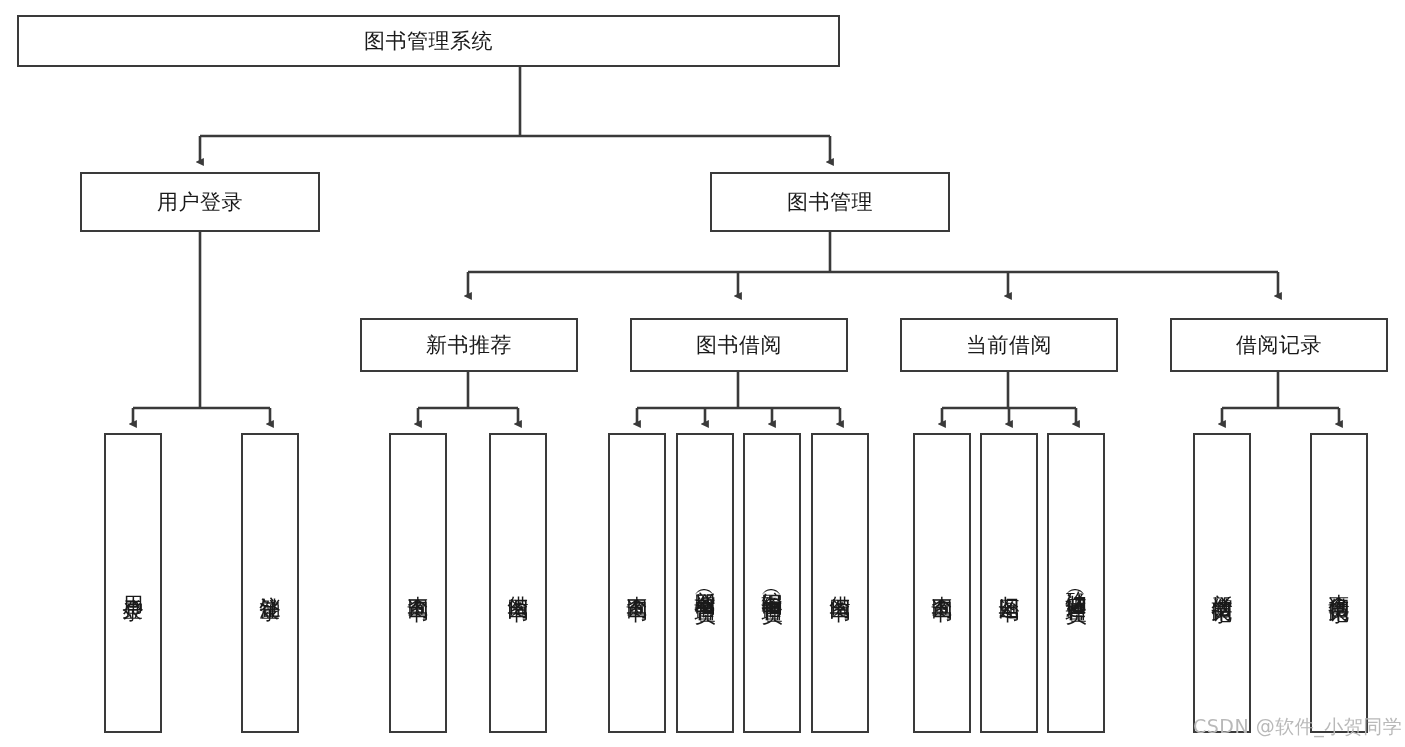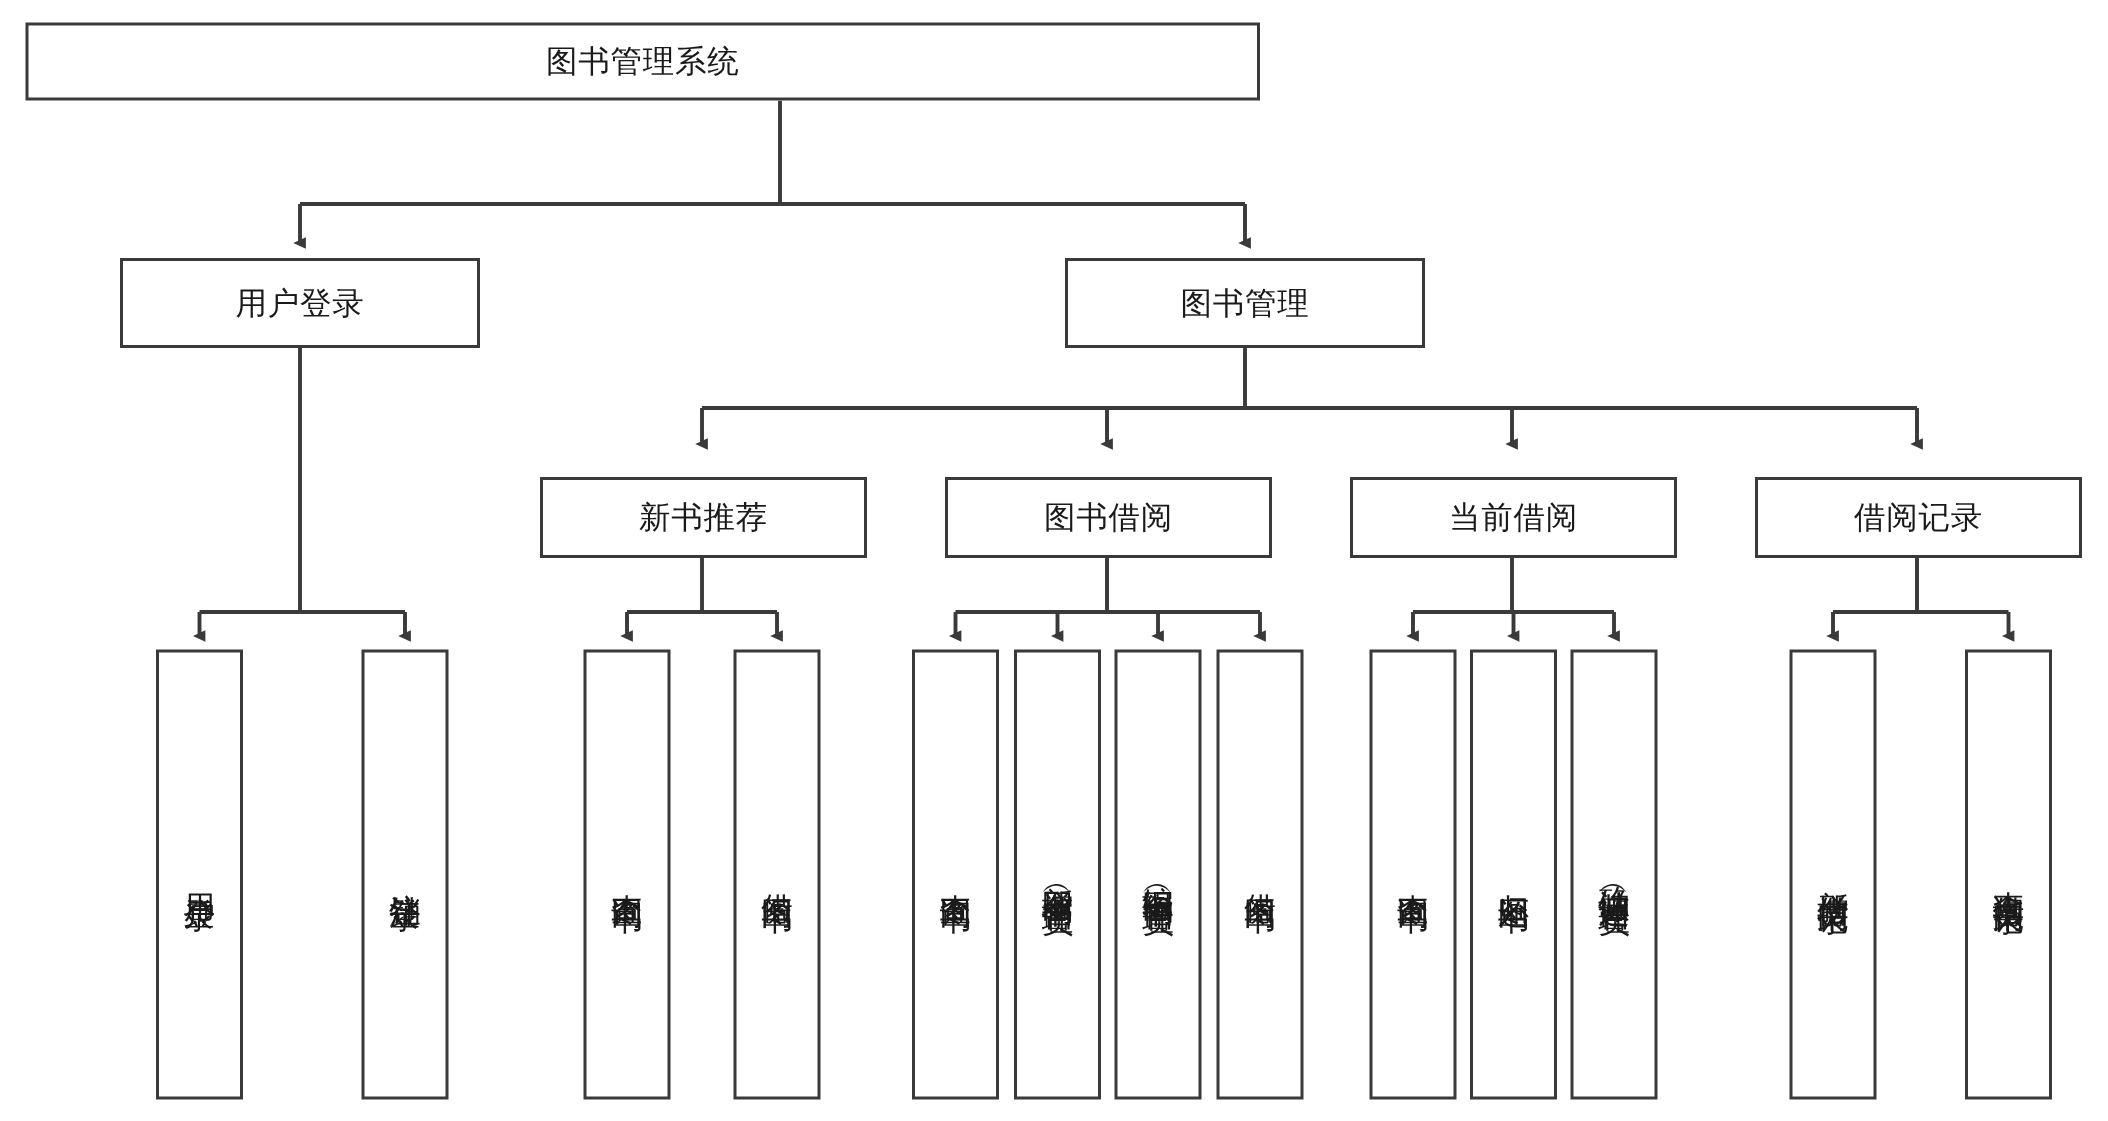--- a/index.html
+++ b/index.html
@@ -182,14 +182,15 @@
     <span class="node-label">确认归还（管理员）</span>
   </div>
 
   <div class="node-box vertical" style="left:1193px; top:433px; width:58px; height:300px;">
     <span class="node-label">新增借阅记录</span>
   </div>
   <div class="node-box vertical" style="left:1310px; top:433px; width:58px; height:300px;">
     <span class="node-label">查询借阅记录</span>
   </div>
 
+  <div id="watermark">CSDN @软件_小贺同学</div>
 
 </div>
 
 </body></html>

